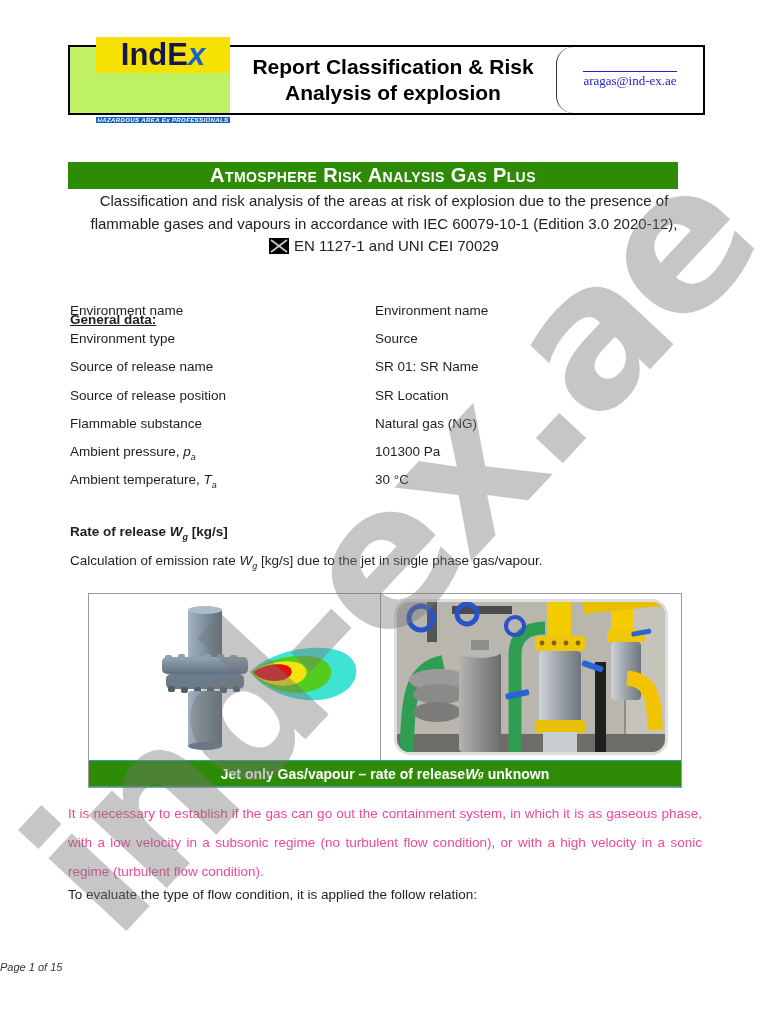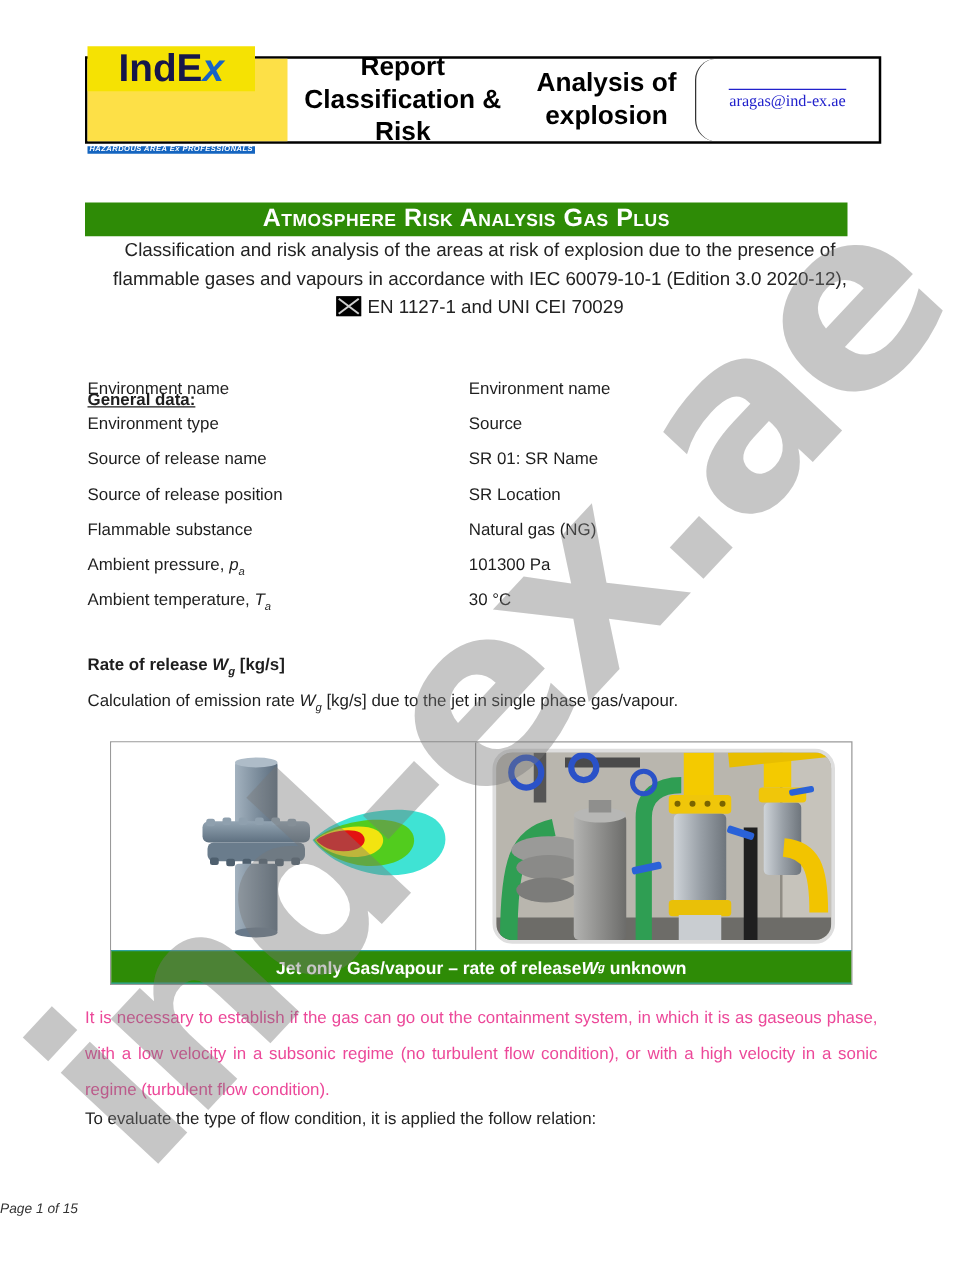--- a/index.html
+++ b/index.html
@@ -8,30 +8,30 @@
 
   
   .watermark{position:absolute;left:-115px;top:452px;width:1010px;text-align:center;
              transform:rotate(-47deg);font-weight:bold;font-size:195px;line-height:1;
              letter-spacing:-8px;color:rgba(120,120,120,0.42);z-index:30;pointer-events:none;
              font-family:"DejaVu Sans",sans-serif;white-space:nowrap;}
 
   
   .header{position:absolute;left:68px;top:45px;width:637px;height:70px;box-sizing:border-box;
           border:2px solid #000;display:flex;background:#fff;}
-  .logo-cell{width:160px;background:#fde047;display:flex;flex-direction:column;align-items:flex-start;
+  .logo-cell{width:160px;background:#bef264;display:flex;flex-direction:column;align-items:flex-end;
              justify-content:center;gap:44px;}
   .logo-yellow{background:#F5E203;width:134px;height:44px;display:flex;align-items:center;
                justify-content:center;font-weight:bold;font-size:31px;color:#16164a;
                letter-spacing:0px;}
   .logo-yellow .lx{color:#1763c6;font-style:italic;}
   .logo-blue{background:#1565C0;width:134px;height:13px;color:#fff;font-size:6px;
              font-style:italic;font-weight:bold;display:flex;align-items:center;
              justify-content:center;letter-spacing:0.4px;}
-  .title-cell{flex:1;display:flex;flex-direction:row;align-items:center;justify-content:center;
+  .title-cell{flex:1;display:flex;flex-direction:column;align-items:center;justify-content:center;
               font-weight:bold;font-size:21px;line-height:26px;color:#000;text-align:center;}
   .email-cell{width:146px;border-left:1.5px solid #333;display:flex;align-items:center;
               justify-content:center;border-radius:17px;}
   .email-link{font-family:"Liberation Serif",serif;font-size:13px;color:#2121CC;
               border-top:1.5px solid #2121CC;padding-top:1px;text-decoration:none;}
 
   
   .banner{position:absolute;left:68px;top:147px;width:610px;height:27px;background:#2E8B06;
           color:#fff;font-weight:bold;font-size:20px;font-variant:small-caps;
           display:flex;align-items:center;justify-content:center;letter-spacing:0.4px;margin-top:15px;}

